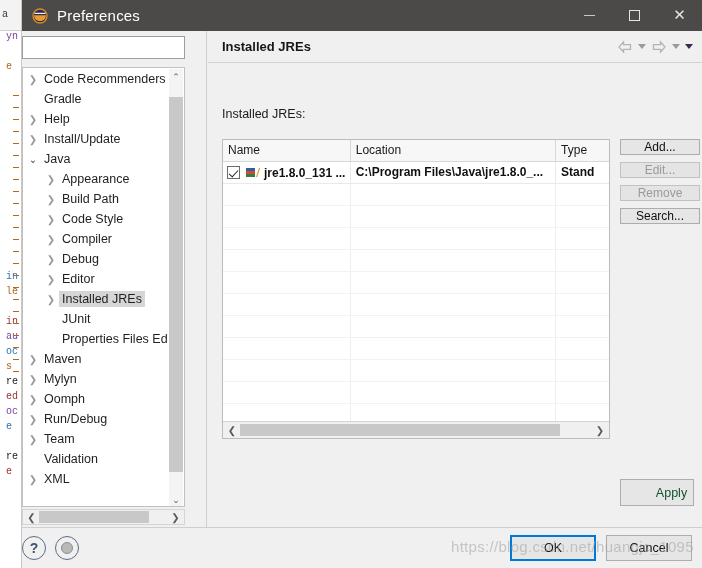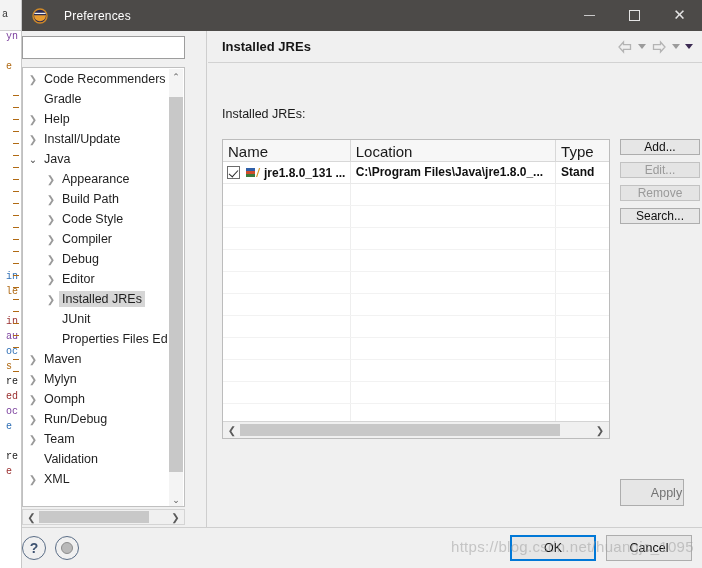--- a/index.html
+++ b/index.html
@@ -69,22 +69,22 @@
     display: flex;
     align-items: center;
     color: #ffffff;
   }
   #titlebar .title-icon {
     width: 16px; height: 16px;
     margin-left: 10px;
     position: relative;
   }
   #titlebar .title-text {
-    margin-left: 16px;
-    font-size: 12px;
+    margin-left: 9px;
+    font-size: 15px;
     letter-spacing: .2px;
   }
   .win-btns {
     margin-left: auto;
     display: flex;
     height: 31px;
   }
   .win-btn {
     width: 45px; height: 31px;
     display: flex;
@@ -307,21 +307,21 @@
     box-sizing: border-box;
     overflow: hidden;
   }
   #thead {
     display: flex;
     height: 21px;
     background: #f7f7f7;
     border-bottom: 1px solid #d8d8d8;
   }
   #thead .th {
-    font-size: 15px;
+    font-size: 12px;
     color: #1a1a1a;
     padding: 3px 0 0 5px;
     box-sizing: border-box;
     border-right: 1px solid #d8d8d8;
     height: 21px;
     white-space: nowrap;
     overflow: hidden;
   }
   #thead .th.c0 { width: 133px; }
   #thead .th.c1 { width: 214px; }
@@ -429,29 +429,29 @@
   }
   .sbtn.disabled {
     color: #9a9a9a;
     background: #e4e4e4;
     border-color: #c2c2c2;
   }
 
   #apply-btn {
     position: absolute;
     left: 412px; top: 448px;
-    width: 64px; height: 27px;
+    width: 74px; height: 27px;
     background: #e6e6e6;
     border: 1px solid #adadad;
     box-sizing: border-box;
     font-size: 12.5px;
     display: flex;
     align-items: center;
     justify-content: center;
-    color: #737373;
+    color: #14532d;
     padding-left: 29px;
   }
 
   
   #footer {
     position: absolute;
     left: 0; top: 527px;
     width: 680px;
     height: 41px;
     background: #f0f0f0;

